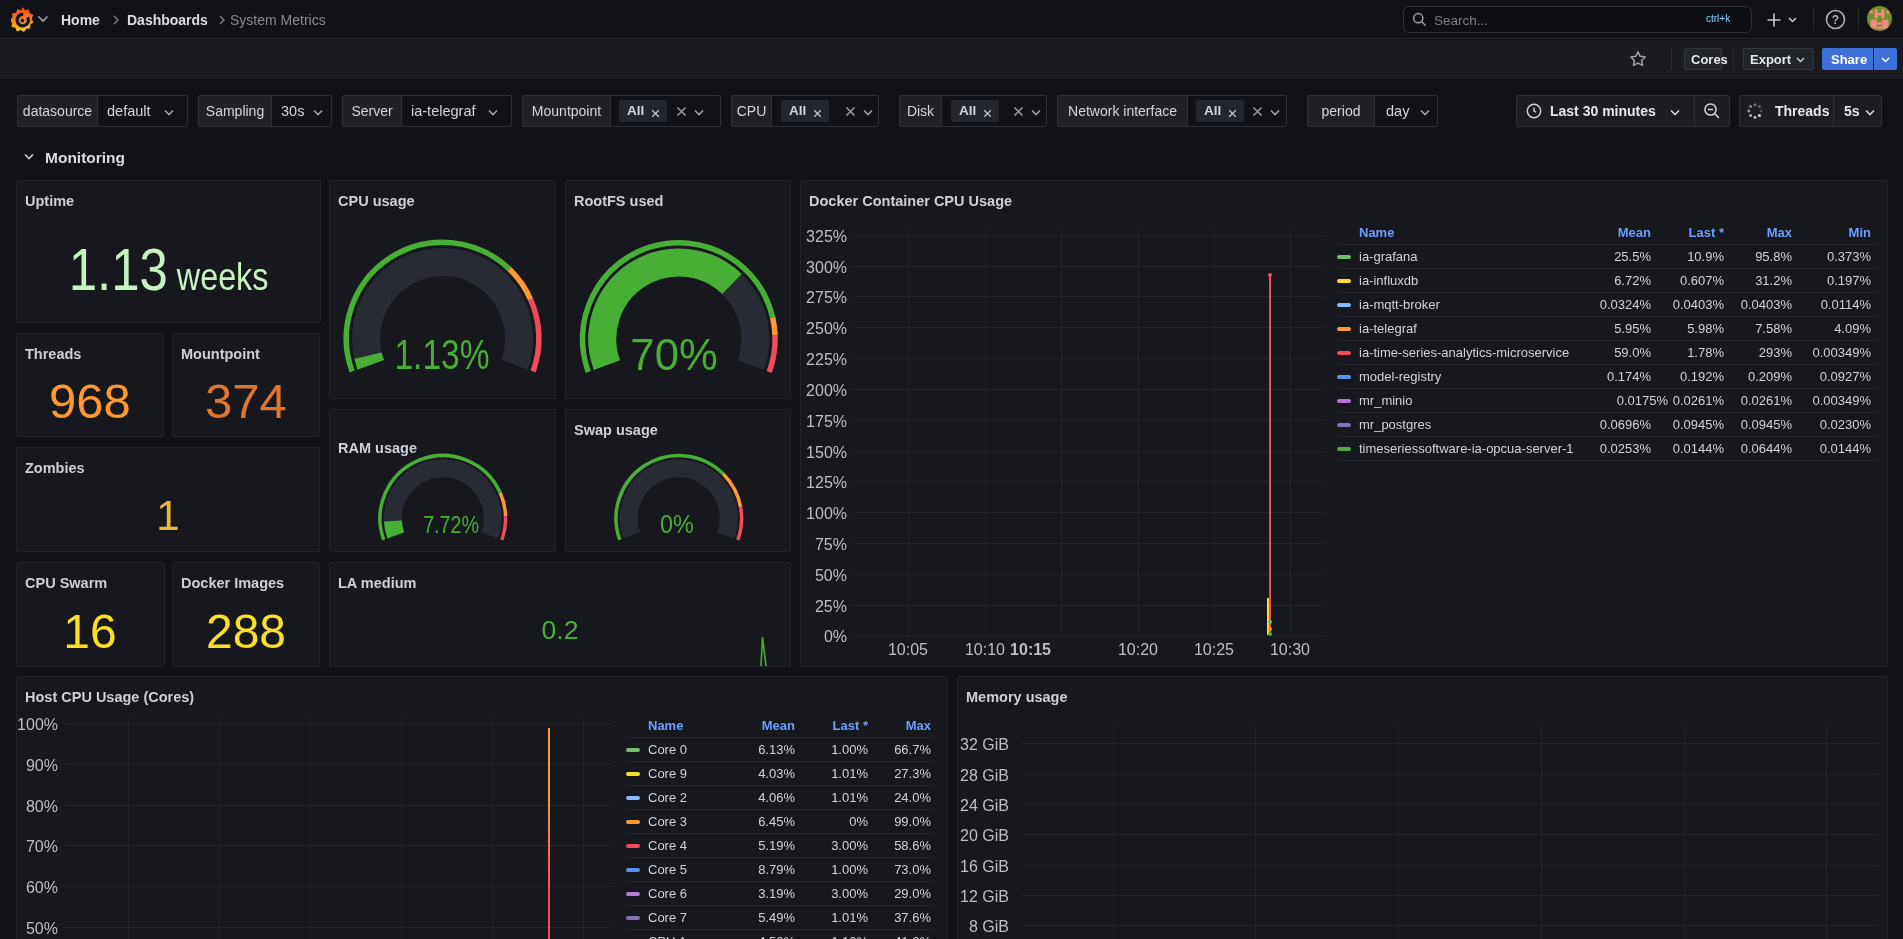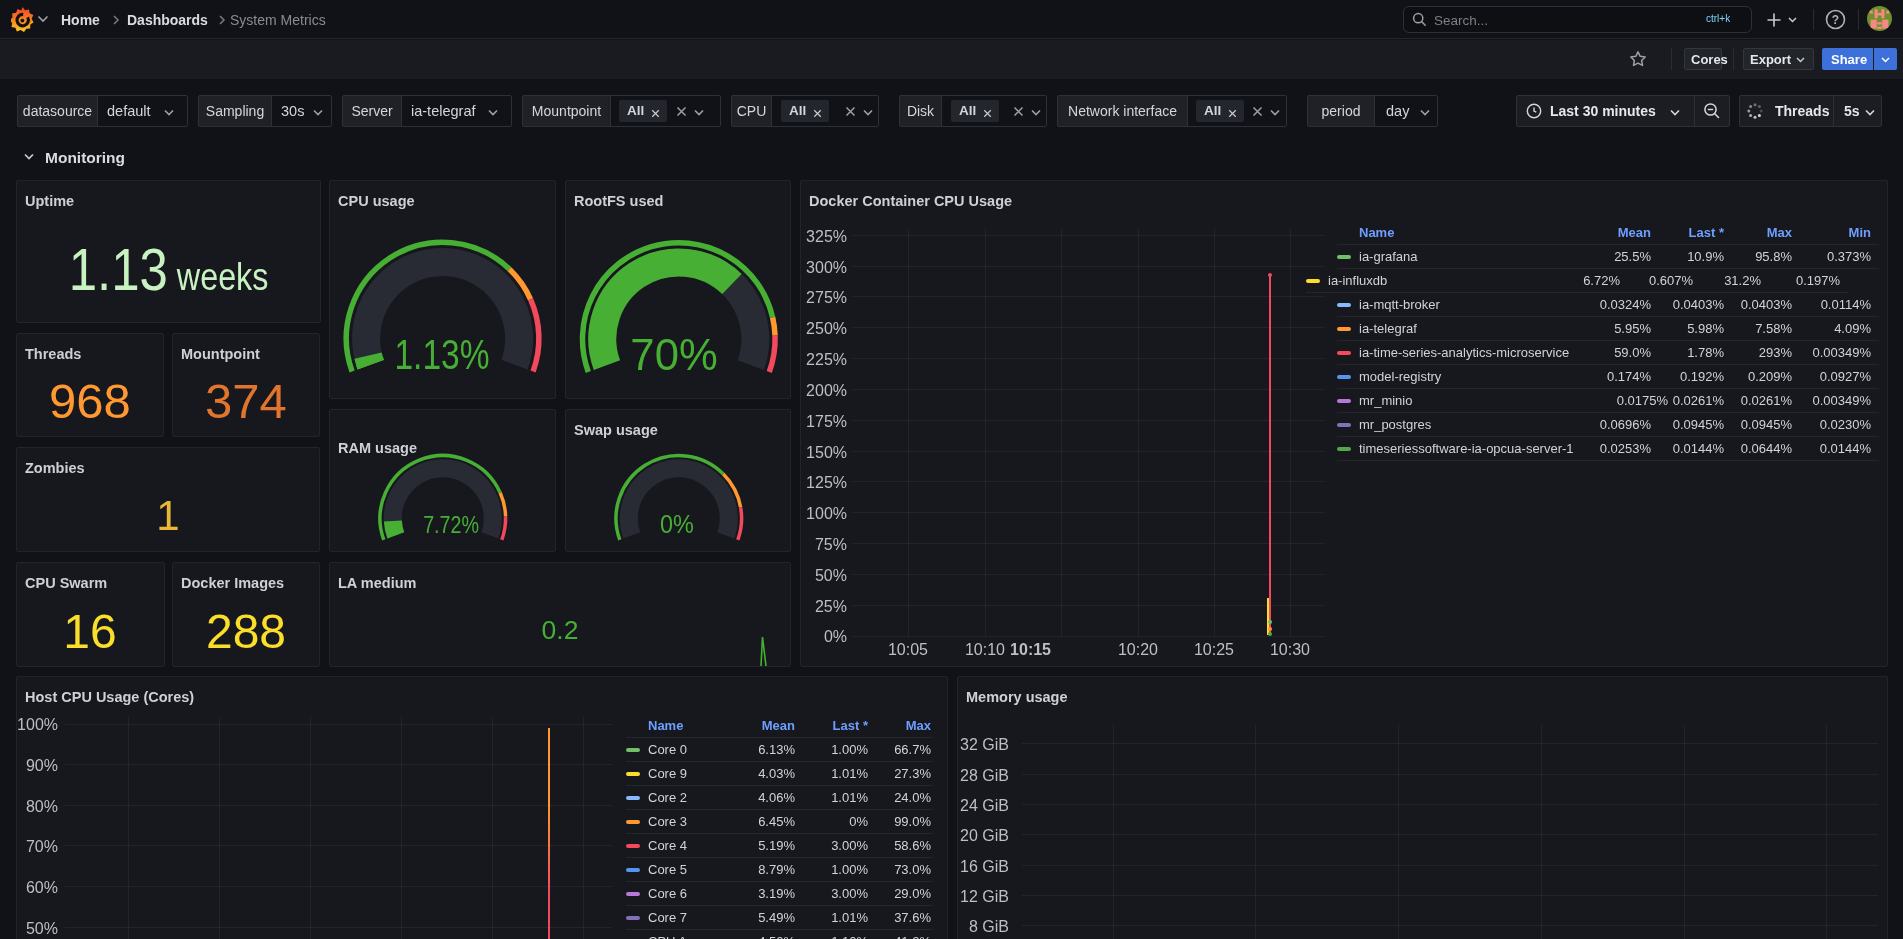--- a/index.html
+++ b/index.html
@@ -345,21 +345,21 @@
     <span class="lval lhead" style="right:8px;">Min</span>
   </div>
 <div class="lrow" style="left:1337px;top:245px;width:542px;">
     <span class="sw" style="left:0;background:#73BF69;"></span>
     <span class="lname">ia-grafana</span>
     <span class="lval" style="right:228px;">25.5%</span>
     <span class="lval" style="right:155px;">10.9%</span>
     <span class="lval" style="right:87px;">95.8%</span>
     <span class="lval" style="right:8px;">0.373%</span>
   </div>
-<div class="lrow" style="left:1306px;top:269px;width:542px;">
+<div class="lrow" style="left:1337px;top:269px;width:542px;">
     <span class="sw" style="left:0;background:#FADE2A;"></span>
     <span class="lname">ia-influxdb</span>
     <span class="lval" style="right:228px;">6.72%</span>
     <span class="lval" style="right:155px;">0.607%</span>
     <span class="lval" style="right:87px;">31.2%</span>
     <span class="lval" style="right:8px;">0.197%</span>
   </div>
 <div class="lrow" style="left:1337px;top:293px;width:542px;">
     <span class="sw" style="left:0;background:#8AB8FF;"></span>
     <span class="lname">ia-mqtt-broker</span>

